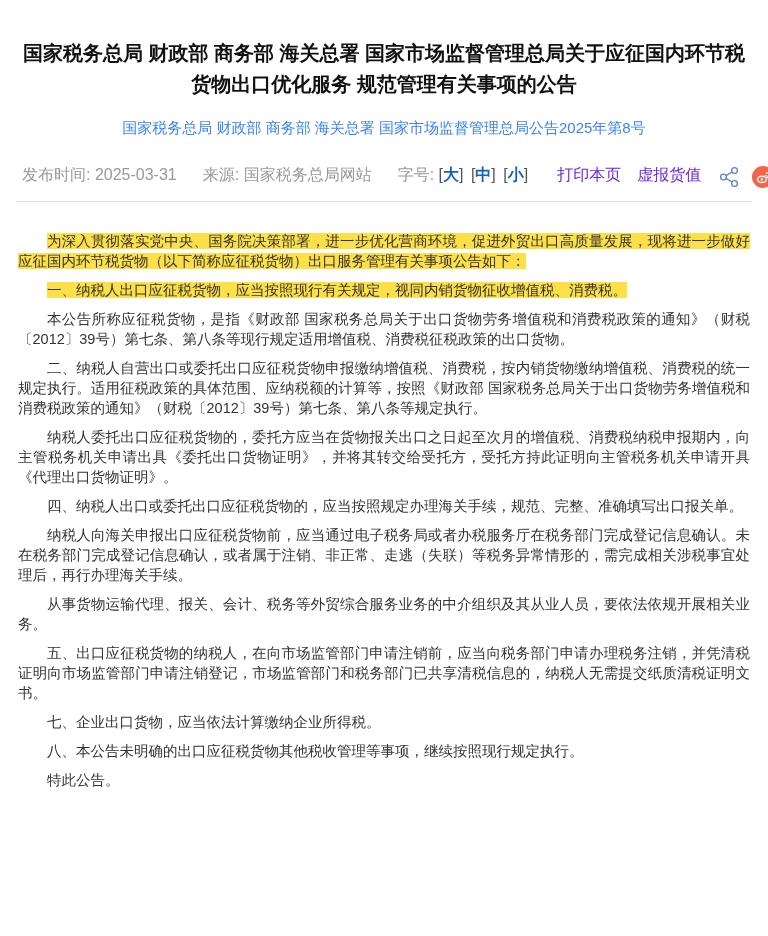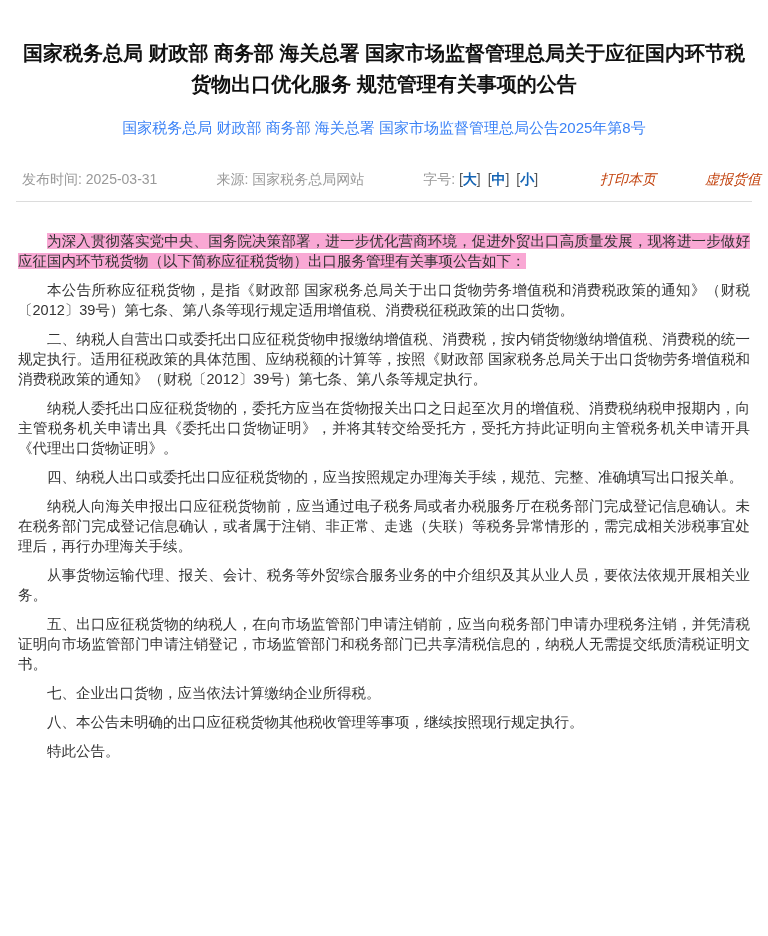--- a/index.html
+++ b/index.html
@@ -11,48 +11,47 @@
   }
   .title {
     font-size: 20px; font-weight: bold; color: #111;
     text-align: center; line-height: 31px; margin: 18px 8px;
   }
   .doc-number {
     text-align: center; font-size: 15px; color: #3b82f6;
     margin-top: 14px; line-height: 20px;
   }
   .meta {
-    display: flex; align-items: flex-end;
-    font-size: 14px; color: #999; margin-top: 27px; padding: 0 8px;
+    display: flex; align-items: flex-start;
+    font-size: 16px; color: #999; margin-top: 27px; padding: 0 8px;
     white-space: nowrap;
-    gap: 33px;
   }
   .meta .item { margin-right: 26px; }
   .meta .label { color: #999; }
   .meta .value { color: #999; }
   .fs-opt { cursor: pointer; margin-right: 3px; }
   .fs-letter { color: #1464b4; font-weight: bold; }
   .bracket { color: #555; }
-  .dark-link { color: #c2410c; cursor: pointer; margin-right: 16px; font-style: italic; }
+  .dark-link { color: #6d28d9; cursor: pointer; margin-right: 16px; }
   .share { margin-left: auto; display: flex; align-items: center; gap: 7px; }
   .share-net { display: flex; align-items: center; margin-right: 4px; cursor: pointer; }
   .circle {
     width: 22px; height: 22px; border-radius: 50%;
     display: flex; align-items: center; justify-content: center; cursor: pointer;
   }
   .weibo  { background: #f2654c; }
   .wechat { background: #5ec74e; }
   .qzone  { background: #f6b73e; }
   .divider { border: none; border-top: 1px solid #dcdcdc; margin: 12px 2px 0; }
   .content { padding: 29px 4px 0; }
   .para {
     font-size: 14.5px; color: #333; line-height: 20px;
     margin: 0 0 9px; text-indent: 2em; text-align: justify;
   }
-  .hl { background: #f9a8d4; }
+  .hl { background: #fde047; }
 </style>
 </head>
 <body>
 
 <div class="page">
 
   <h1 class="title">国家税务总局 财政部 商务部 海关总署 国家市场监督管理总局关于应征国内环节税货物出口优化服务 规范管理有关事项的公告</h1>
 
   <div class="doc-number">国家税务总局 财政部 商务部 海关总署 国家市场监督管理总局公告2025年第8号</div>
 
@@ -105,20 +104,21 @@
           <polygon points="12,3 14.7,8.8 21,9.5 16.4,13.9 17.6,20.2 12,17.1 6.4,20.2 7.6,13.9 3,9.5 9.3,8.8" fill="#fff"></polygon>
         </svg>
       </span>
     </span>
   </div>
 
   <hr class="divider">
 
   <div class="content">
     <p class="para"><span class="hl">为深入贯彻落实党中央、国务院决策部署，进一步优化营商环境，促进外贸出口高质量发展，现将进一步做好应征国内环节税货物（以下简称应征税货物）出口服务管理有关事项公告如下：</span></p>
+    <p class="para"><span class="hl">一、纳税人出口应征税货物，应当按照现行有关规定，视同内销货物征收增值税、消费税。</span></p>
     <p class="para">本公告所称应征税货物，是指《财政部 国家税务总局关于出口货物劳务增值税和消费税政策的通知》（财税〔2012〕39号）第七条、第八条等现行规定适用增值税、消费税征税政策的出口货物。</p>
     <p class="para">二、纳税人自营出口或委托出口应征税货物申报缴纳增值税、消费税，按内销货物缴纳增值税、消费税的统一规定执行。适用征税政策的具体范围、应纳税额的计算等，按照《财政部 国家税务总局关于出口货物劳务增值税和消费税政策的通知》（财税〔2012〕39号）第七条、第八条等规定执行。</p>
     <p class="para">纳税人委托出口应征税货物的，委托方应当在货物报关出口之日起至次月的增值税、消费税纳税申报期内，向主管税务机关申请出具《委托出口货物证明》，并将其转交给受托方，受托方持此证明向主管税务机关申请开具《代理出口货物证明》。</p>
     <p class="para">四、纳税人出口或委托出口应征税货物的，应当按照规定办理海关手续，规范、完整、准确填写出口报关单。</p>
     <p class="para">纳税人向海关申报出口应征税货物前，应当通过电子税务局或者办税服务厅在税务部门完成登记信息确认。未在税务部门完成登记信息确认，或者属于注销、非正常、走逃（失联）等税务异常情形的，需完成相关涉税事宜处理后，再行办理海关手续。</p>
     <p class="para">从事货物运输代理、报关、会计、税务等外贸综合服务业务的中介组织及其从业人员，要依法依规开展相关业务。</p>
     <p class="para">五、出口应征税货物的纳税人，在向市场监管部门申请注销前，应当向税务部门申请办理税务注销，并凭清税证明向市场监管部门申请注销登记，市场监管部门和税务部门已共享清税信息的，纳税人无需提交纸质清税证明文书。</p>
     <p class="para">七、企业出口货物，应当依法计算缴纳企业所得税。</p>
     <p class="para">八、本公告未明确的出口应征税货物其他税收管理等事项，继续按照现行规定执行。</p>
     <p class="para">特此公告。</p>

